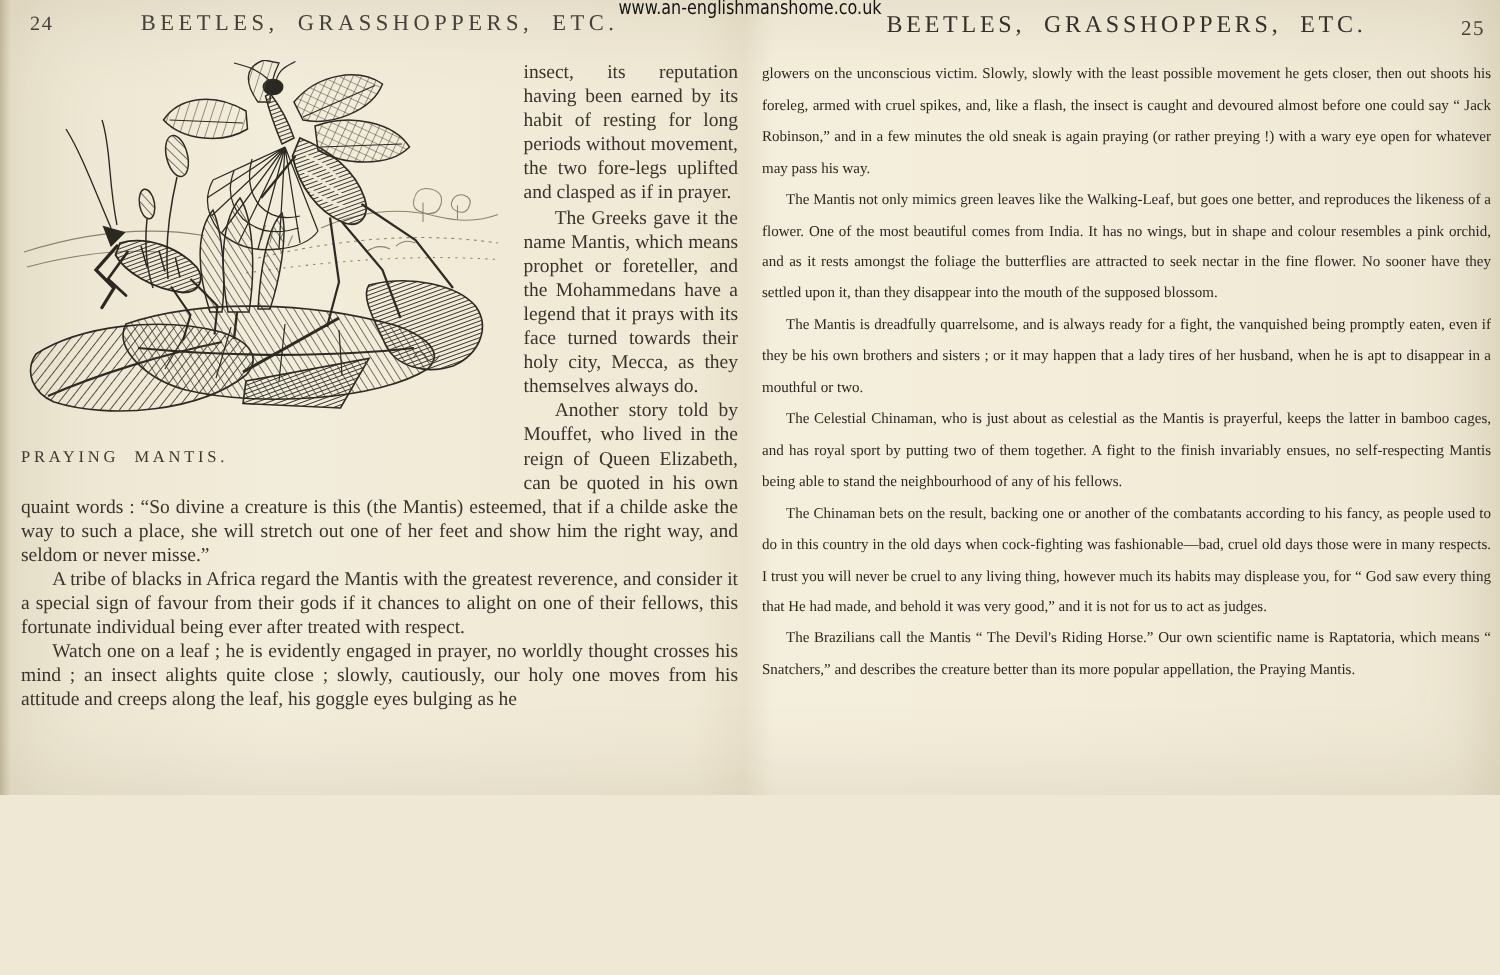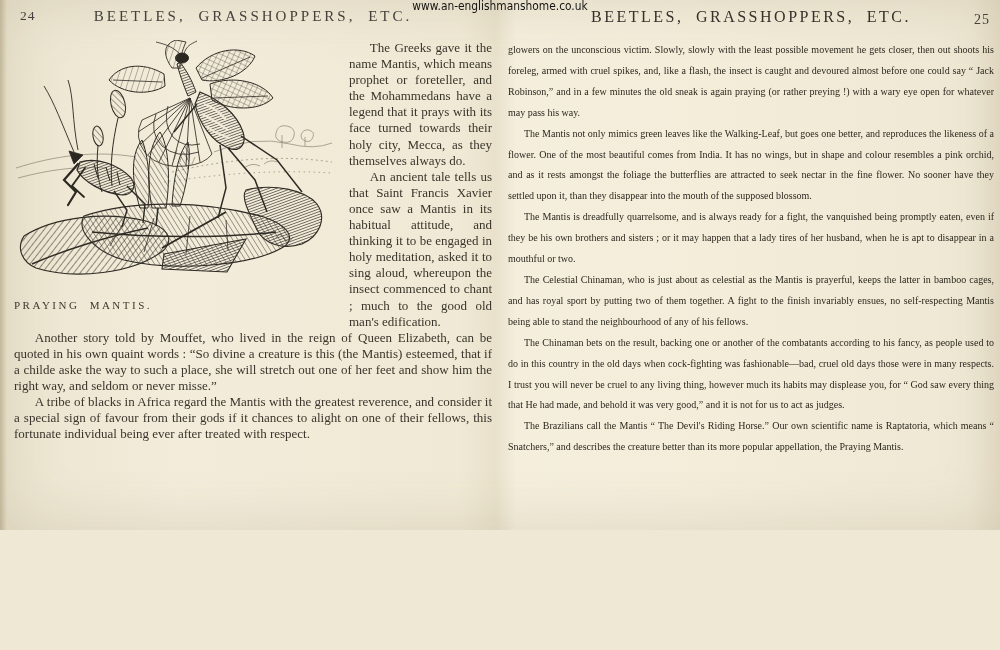--- a/index.html
+++ b/index.html
@@ -150,24 +150,25 @@
             <path d="M190,64 q12,4 22,16 M188,74 q12,6 26,16 M192,86 q10,8 24,12" stroke="#f0e9d5" stroke-width="2"></path>
 
             <path d="M214,108 L241,140 L253,172 M206,105 L212,148 L204,178 M227,96 L263,120 L288,152 M183,64 L160,92" stroke-width="1.5"></path>
           </g>
 
           <path d="M262,198 q4,-7 8,0 q4,7 9,-1" stroke="#4a453a" stroke-width="0.7" fill="none"></path>
         </svg>
         <figcaption>PRAYING MANTIS.</figcaption>
       </figure>
 
+      <p class="noindent">insect, its reputation having been earned by its habit of resting for long periods without movement, the two fore-legs uplifted and clasped as if in prayer.</p>
       <p>The Greeks gave it the name Mantis, which means prophet or foreteller, and the Mohammedans have a legend that it prays with its face turned towards their holy city, Mecca, as they themselves always do.</p>
-      <p>An ancient tale tells us that Saint Francis Xavier once saw a Mantis in its habitual attitude, and thinking it to be engaged in holy meditation, asked it to sing aloud, whereupon the insect commenced to chant ; much to the good old man's edification.</p>
       <p>Another story told by Mouffet, who lived in the reign of Queen Elizabeth, can be quoted in his own quaint words :  “So divine a creature is this (the Mantis) esteemed, that if a childe aske the way to such a place, she will stretch out one of her feet and show him the right way, and seldom or never misse.”</p>
       <p>A tribe of blacks in Africa regard the Mantis with the greatest reverence, and consider it a special sign of favour from their gods if it chances to alight on one of their fellows, this fortunate individual being ever after treated with respect.</p>
+      <p>Watch one on a leaf ; he is evidently engaged in prayer, no worldly thought crosses his mind ; an insect alights quite close ; slowly, cautiously, our holy one moves from his attitude and creeps along the leaf, his goggle eyes bulging as he</p>
     </div>
   </div>
 
   <div class="page page-right">
     <div class="pghead">
       <span class="running-title">BEETLES, GRASSHOPPERS, ETC.</span>
       <span class="pagenum pn-right">25</span>
     </div>
     <div class="bodytext">
       <p class="noindent">glowers on the unconscious victim.  Slowly, slowly with the least possible movement he gets closer, then out shoots his foreleg, armed with cruel spikes, and, like a flash, the insect is caught and devoured almost before one could say “ Jack Robinson,” and in a few minutes the old sneak is again praying (or rather preying !) with a wary eye open for whatever may pass his way.</p>

